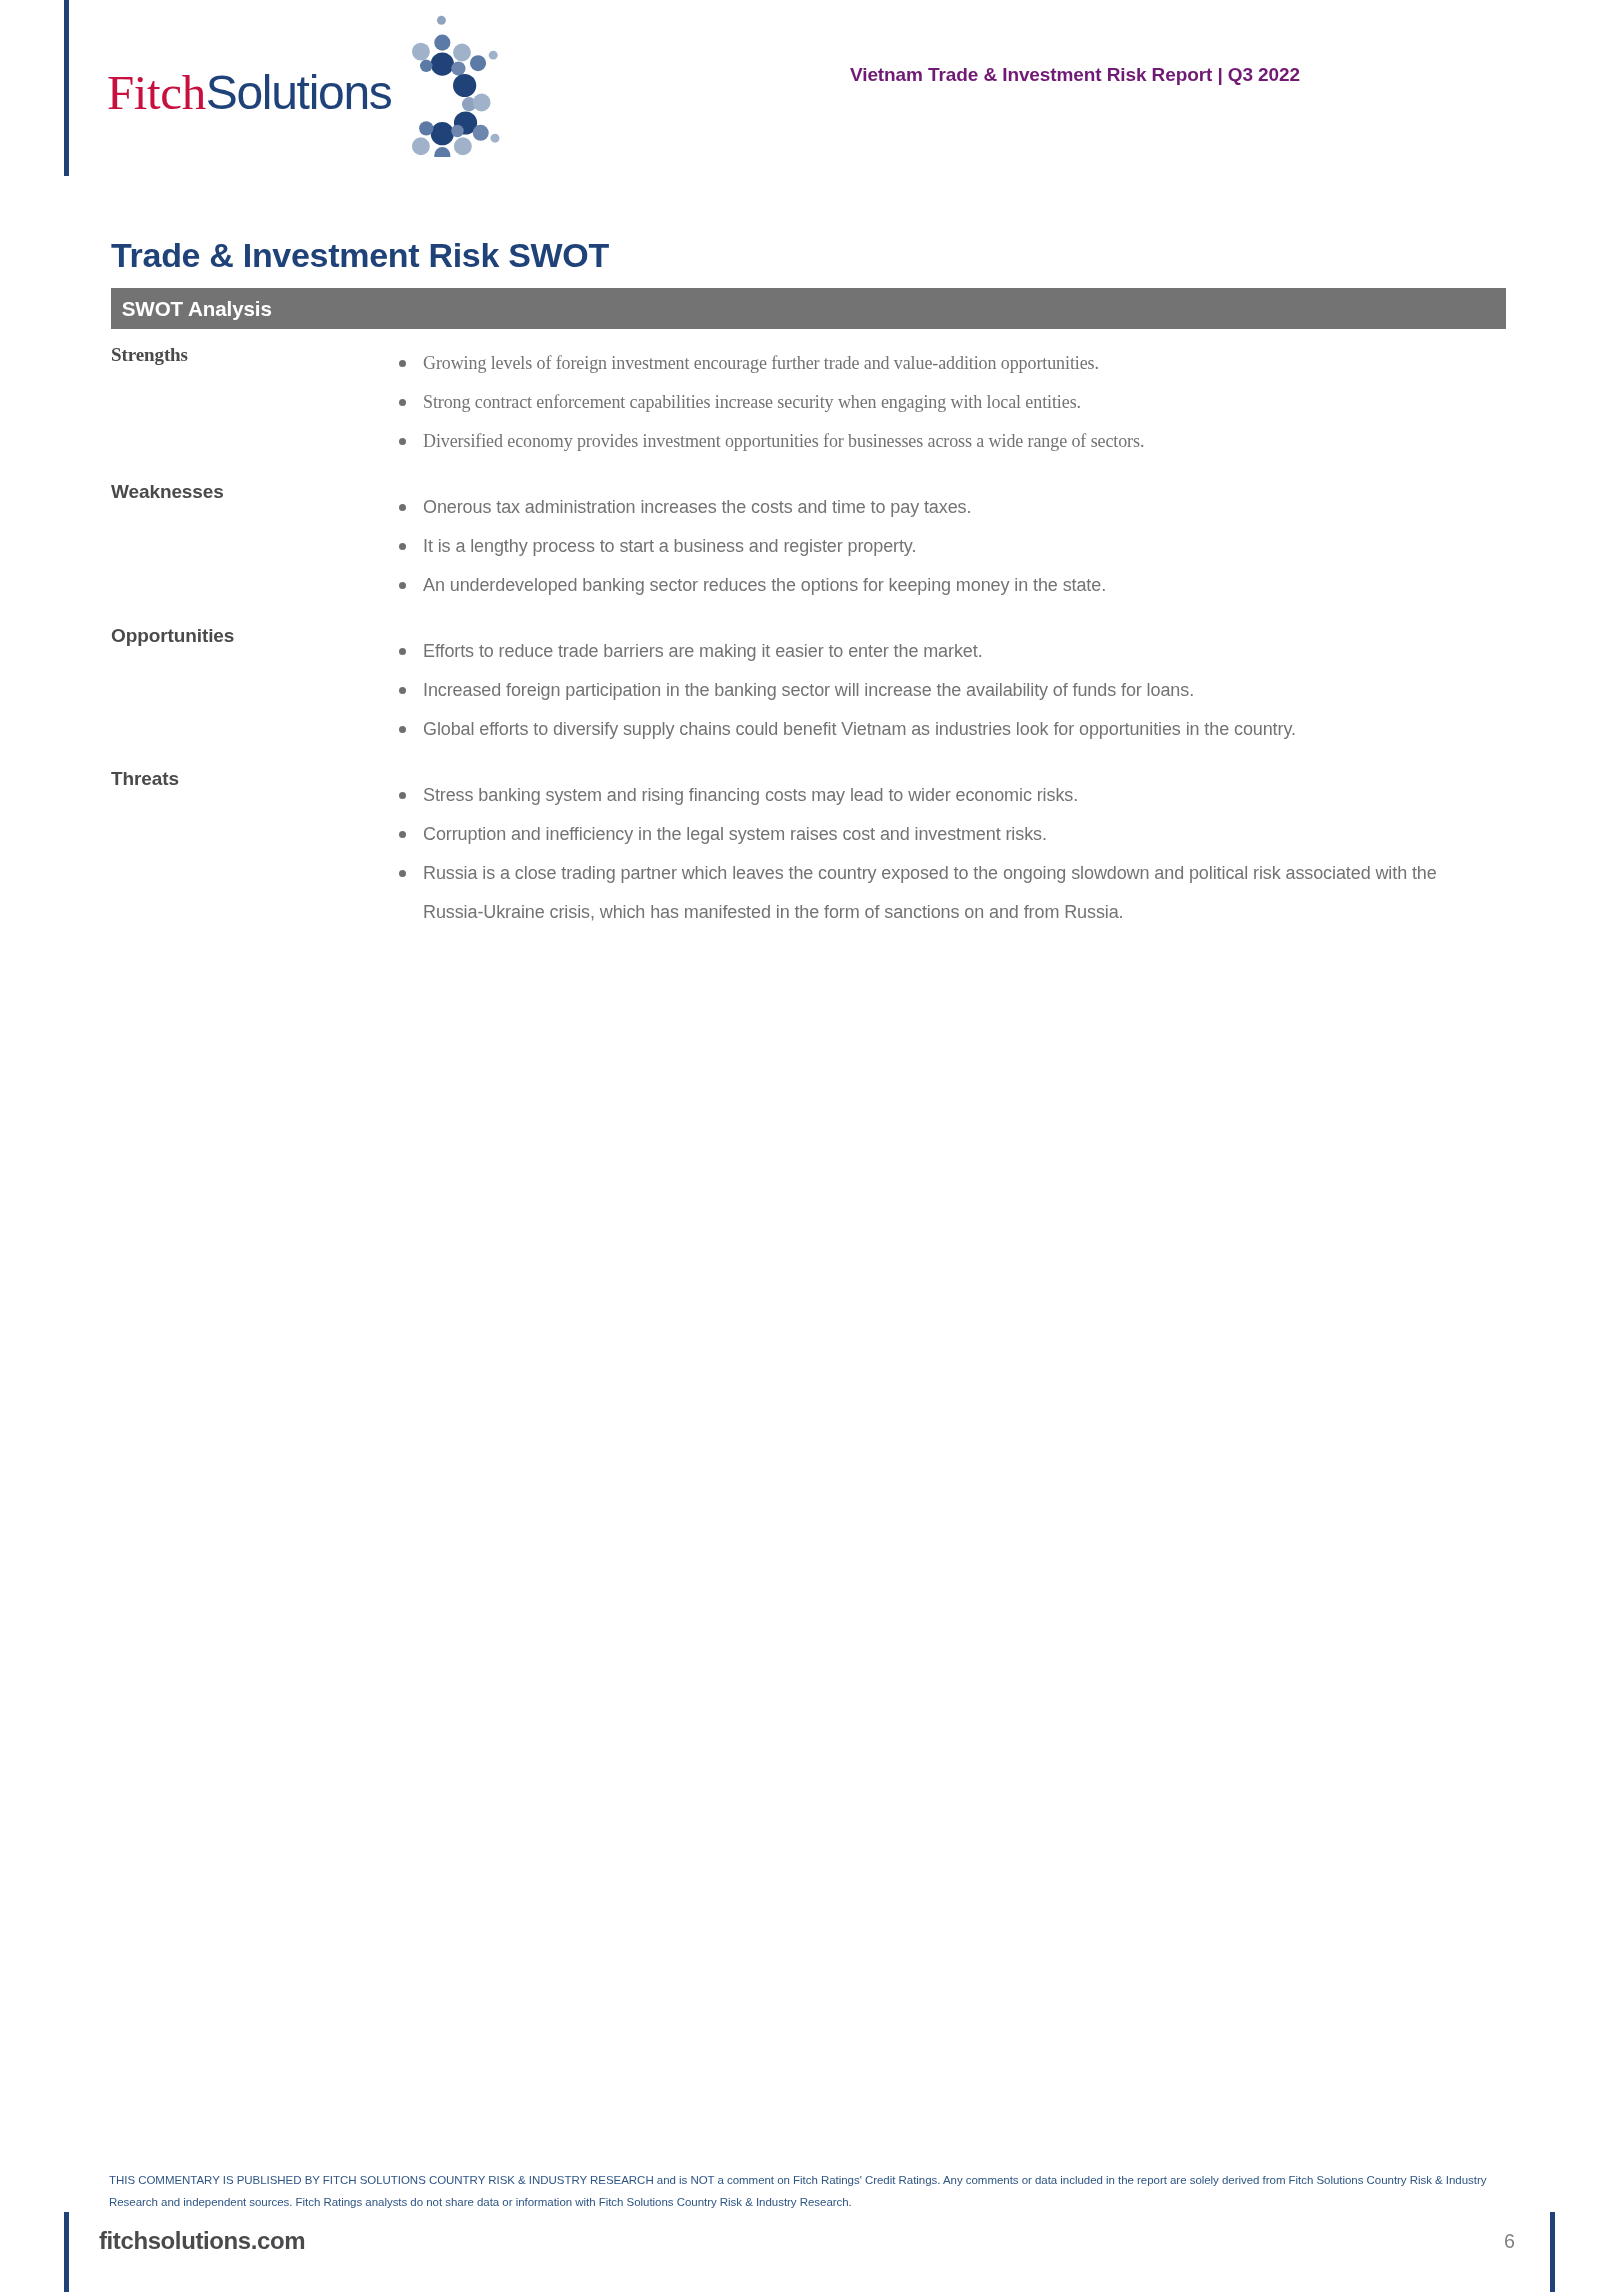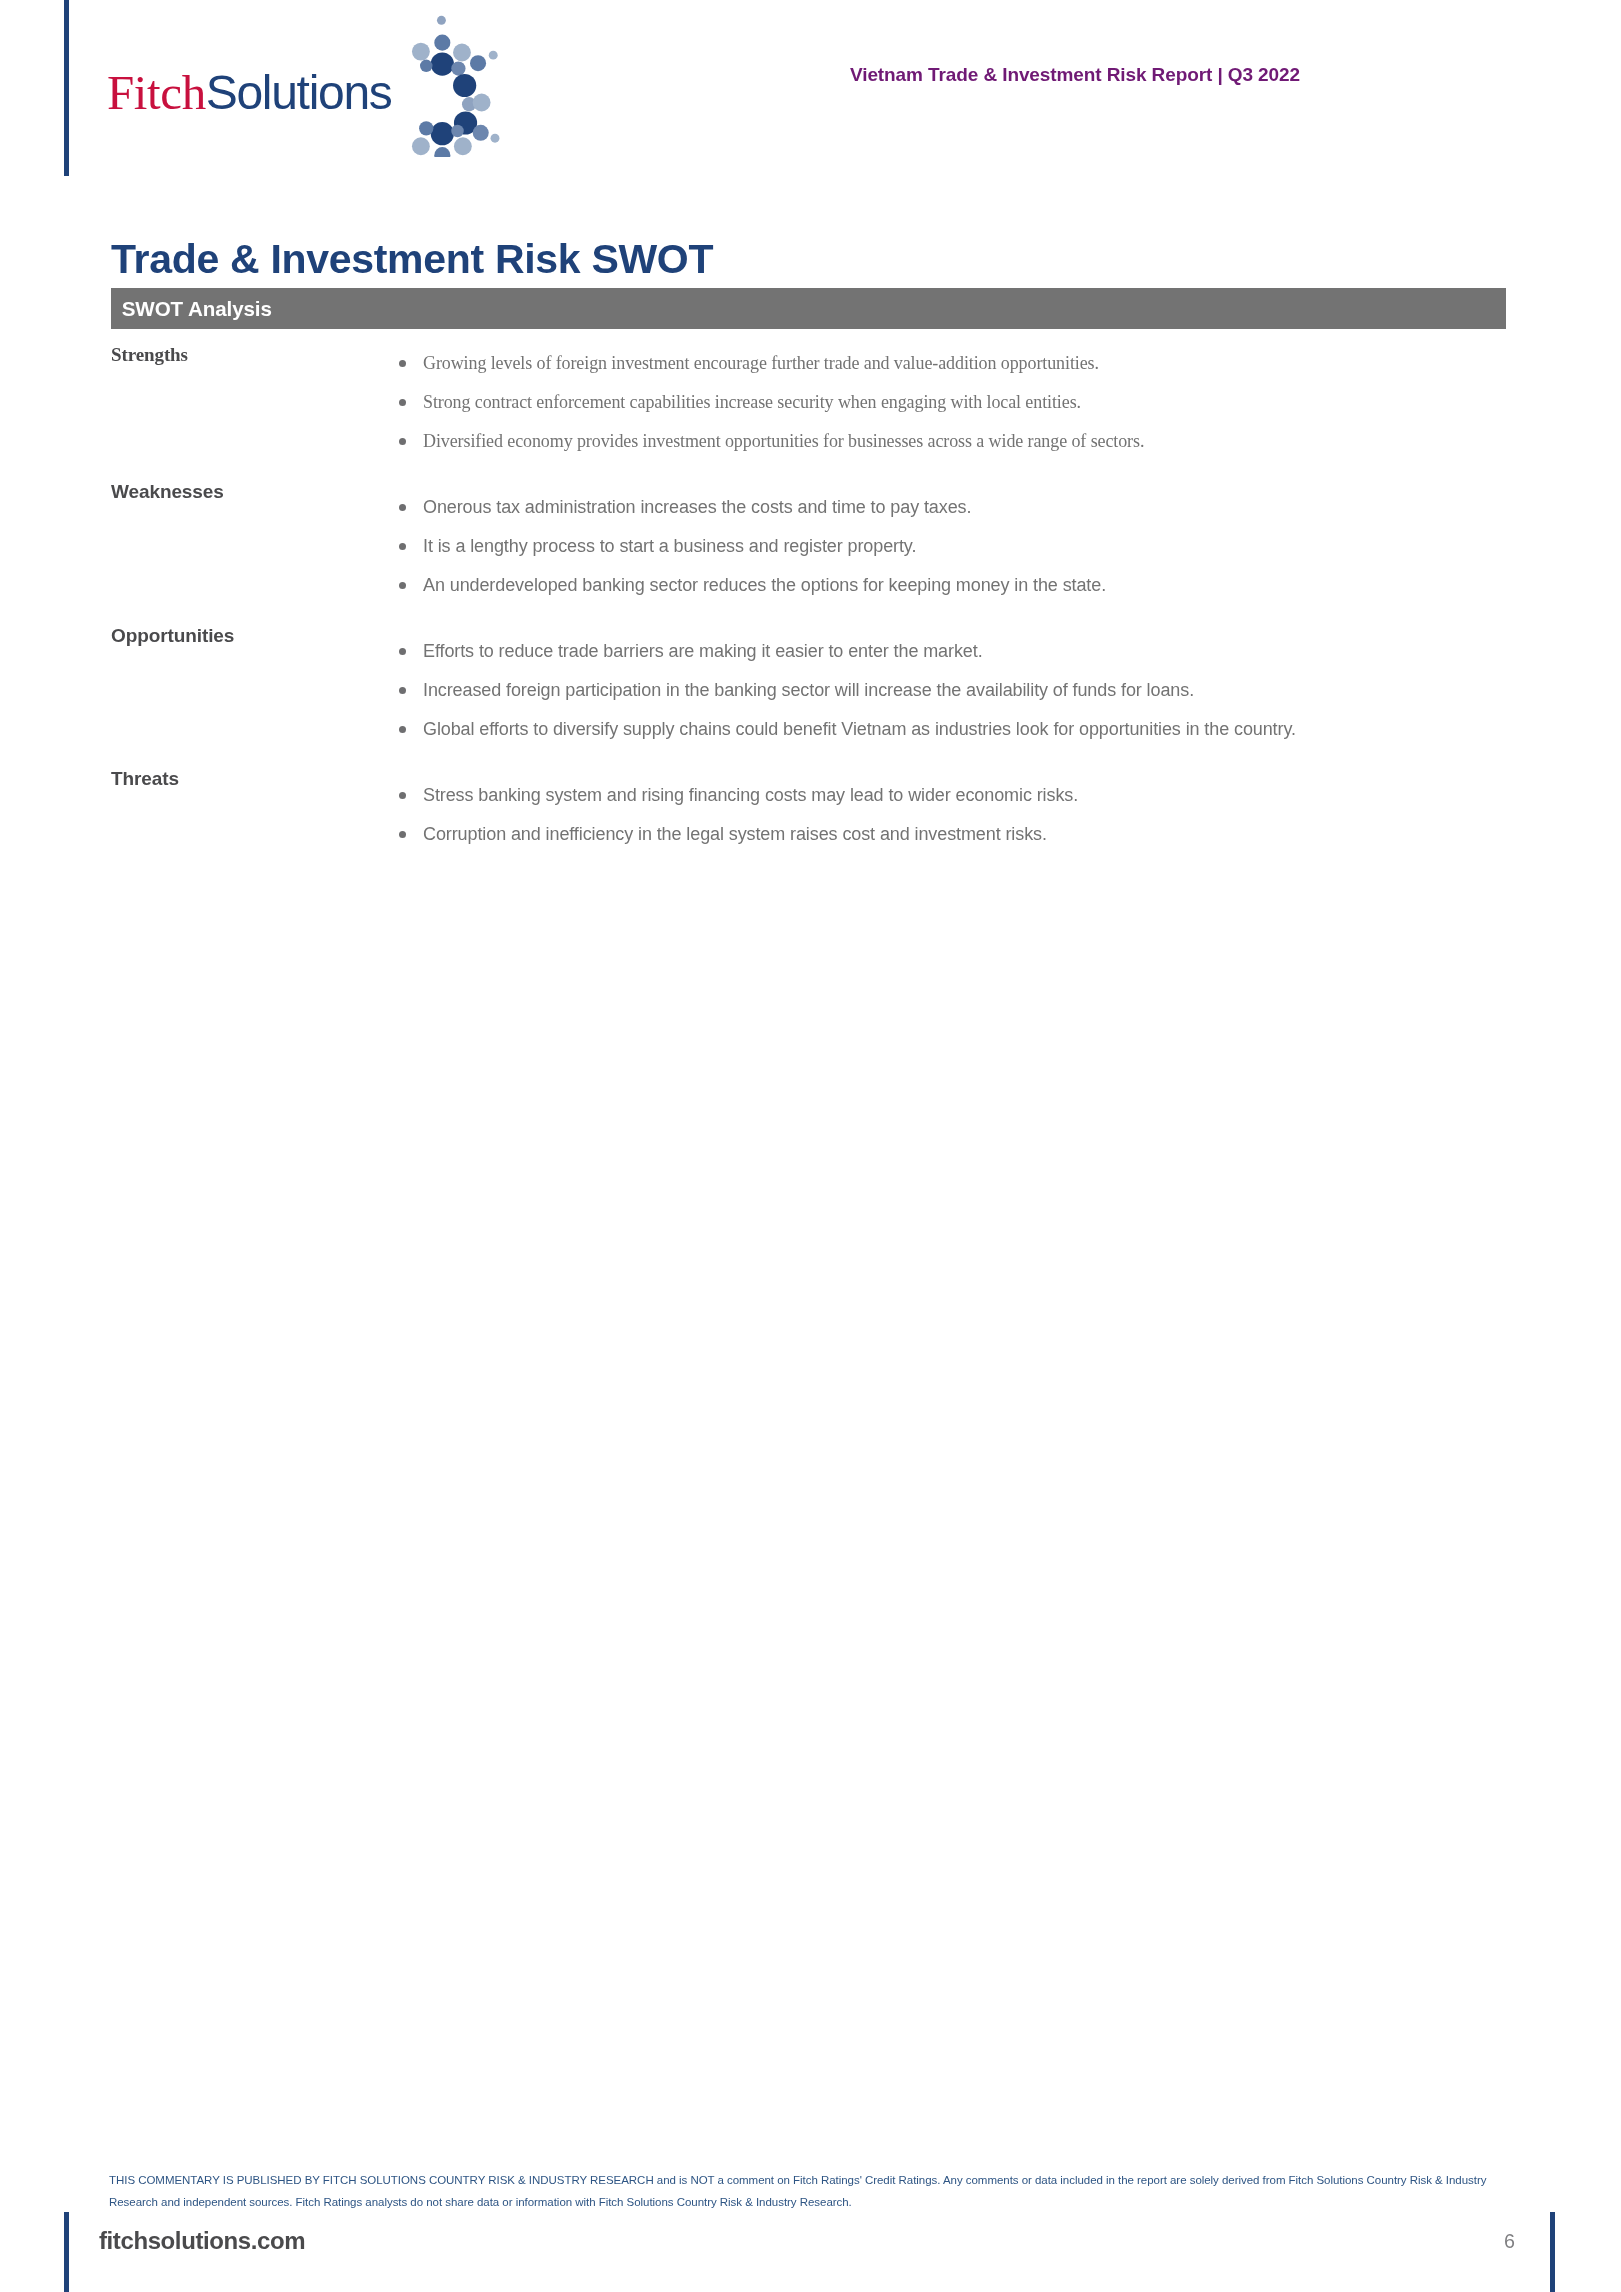--- a/index.html
+++ b/index.html
@@ -84,21 +84,21 @@
     font-weight: bold;
     color: #701a75;
     letter-spacing: -0.1px;
   }
 
   
   .page-title {
     position: absolute;
     left: 111px;
     top: 236px;
-    font-size: 41px;
+    font-size: 34px;
     font-weight: bold;
     color: #1F4279;
     letter-spacing: -0.3px;
   }
 
   
   .swot-banner {
     position: absolute;
     left: 111px;
     top: 288px;
@@ -279,20 +279,21 @@
       <li class="swot-item">Increased foreign participation in the banking sector will increase the availability of funds for loans.</li>
       <li class="swot-item">Global efforts to diversify supply chains could benefit Vietnam as industries look for opportunities in the country.</li>
     </ul>
   </div>
 
   <div class="swot-section sec-threats">
     <div class="swot-label">Threats</div>
     <ul class="swot-list">
       <li class="swot-item">Stress banking system and rising financing costs may lead to wider economic risks.</li>
       <li class="swot-item">Corruption and inefficiency in the legal system raises cost and investment risks.</li>
+      <li class="swot-item">Russia is a close trading partner which leaves the country exposed to the ongoing slowdown and political risk associated with the Russia-Ukraine crisis, which has manifested in the form of sanctions on and from Russia.</li>
     </ul>
   </div>
 
 </div>
 
 <div class="disclaimer">THIS COMMENTARY IS PUBLISHED BY FITCH SOLUTIONS COUNTRY RISK &amp; INDUSTRY RESEARCH and is NOT a comment on Fitch Ratings' Credit Ratings. Any comments or data included in the report are solely derived from Fitch Solutions Country Risk &amp; Industry Research and independent sources. Fitch Ratings analysts do not share data or information with Fitch Solutions Country Risk &amp; Industry Research.</div>
 <div class="footer-url">fitchsolutions.com</div>
 <div class="footer-page">6</div>
 
 

